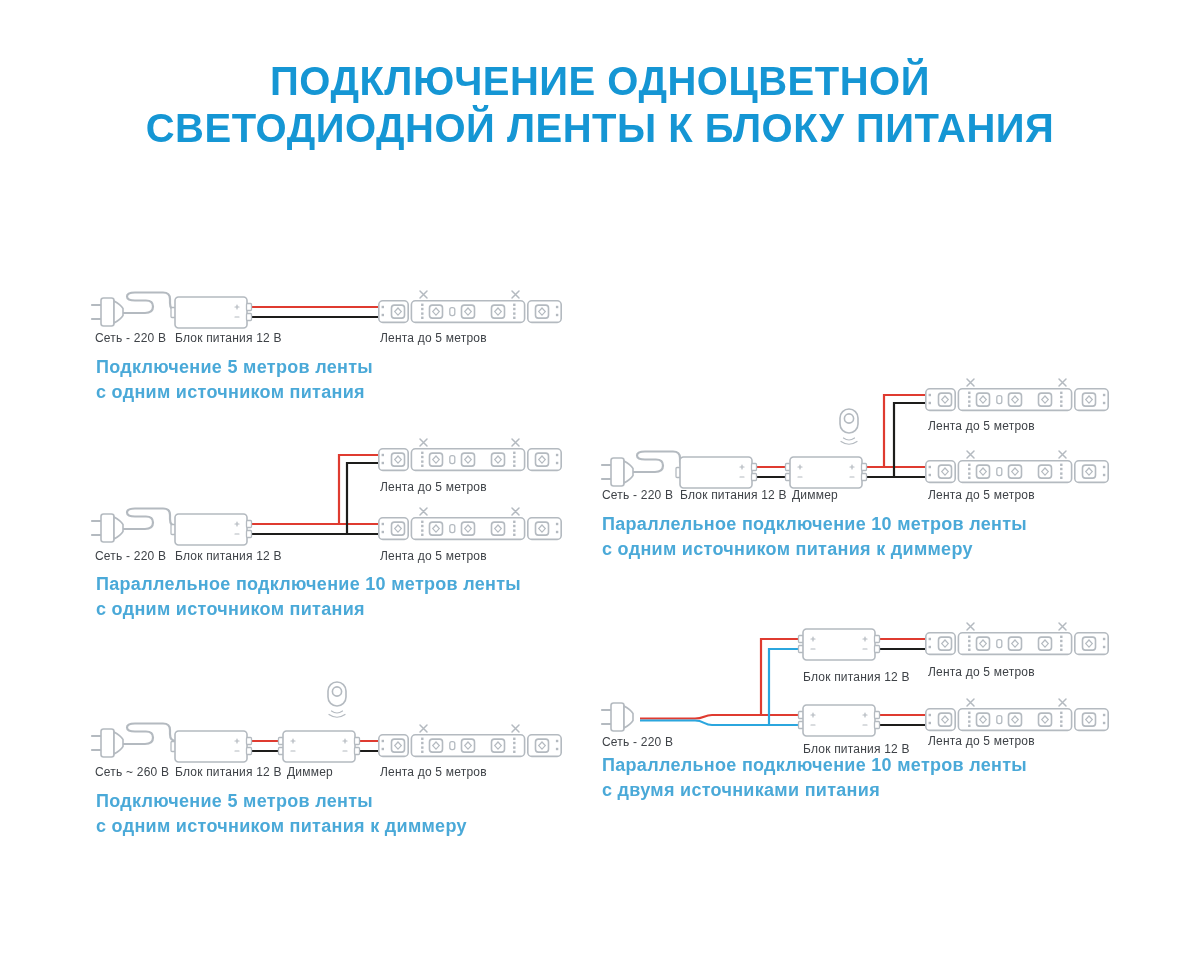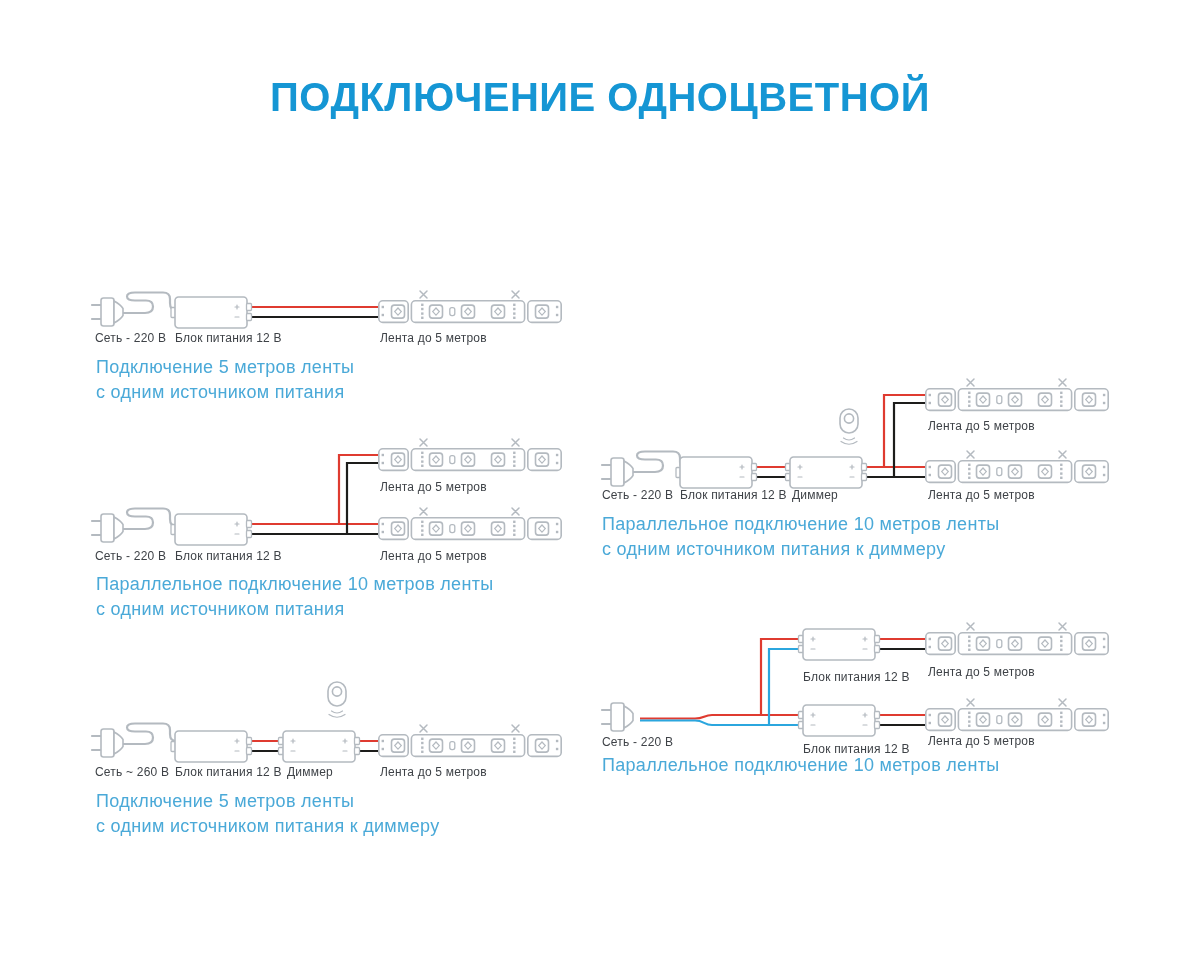--- a/index.html
+++ b/index.html
@@ -1,22 +1,22 @@
 <!DOCTYPE html>
 <html><head>
 <meta charset="utf-8">
 <style>
   html,body{margin:0;padding:0;background:#fff;}
   .page{position:relative;width:1200px;height:960px;background:#fff;overflow:hidden;
         font-family:"Liberation Sans",sans-serif;}
-  .title{position:absolute;left:0;top:74px;width:1200px;text-align:center;
+  .title{position:absolute;left:0;top:58px;width:1200px;text-align:center;
          color:#1596d4;font-size:40px;line-height:47px;font-weight:700;letter-spacing:.5px;}
   .art{position:absolute;left:0;top:0;}
   .lbl{position:absolute;font-size:12px;color:#3e4247;letter-spacing:.2px;white-space:nowrap;}
-  .cap{position:absolute;font-size:18px;line-height:25px;color:#4aa9d8;font-weight:400;
+  .cap{position:absolute;font-size:18px;line-height:25px;color:#4aa9d8;font-weight:700;
        letter-spacing:.3px;white-space:nowrap;}
   
   .outline{fill:#fff;stroke:#b4bac0;stroke-width:1.6;}
   .thin{fill:#fff;stroke:#b4bac0;stroke-width:1.3;}
   .ledin{fill:#fff;stroke:#b4bac0;stroke-width:1.2;}
   .pad{fill:#b4bac0;stroke:none;}
   .mark{fill:none;stroke:#b4bac0;stroke-width:1.2;stroke-linecap:round;}
   .xcut{fill:none;stroke:#b4bac0;stroke-width:1.5;stroke-linecap:round;}
   .cord{fill:none;stroke:#b4bac0;stroke-width:2.2;stroke-linecap:round;stroke-linejoin:round;}
   .prong{fill:none;stroke:#b4bac0;stroke-width:2.2;stroke-linecap:round;}
@@ -24,20 +24,21 @@
   .wblk{fill:none;stroke:#1d1d1b;stroke-width:2.2;}
   .wblu{fill:none;stroke:#2ba6de;stroke-width:2.2;}
 </style>
 </head>
 <body>
 
 <div class="page">
 
   <div class="title">
     <div>ПОДКЛЮЧЕНИЕ ОДНОЦВЕТНОЙ</div>
+    <div>СВЕТОДИОДНОЙ ЛЕНТЫ К БЛОКУ ПИТАНИЯ</div>
   </div>
 
   <svg class="art" width="1200" height="960" viewBox="0 0 1200 960">
     <defs>
       <symbol id="sym-plug" overflow="visible">
         <path class="prong" d="M0,10 H9 M0,24 H9"></path>
         <rect class="outline" x="9" y="3" width="13" height="28" rx="2.5"></rect>
         <path class="outline" d="M22,6 Q28.5,9.5 31,13.5 L31,20.5 Q28.5,24.5 22,28 Z"></path>
       </symbol>
 
@@ -192,15 +193,16 @@
     <div>с одним источником питания к диммеру</div>
   </div>
 
   <div class="lbl" style="left:928px;top:665px">Лента до 5 метров</div>
   <div class="lbl" style="left:803px;top:670px">Блок питания 12 В</div>
   <div class="lbl" style="left:602px;top:735px">Сеть - 220 В</div>
   <div class="lbl" style="left:928px;top:734px">Лента до 5 метров</div>
   <div class="lbl" style="left:803px;top:742px">Блок питания 12 В</div>
   <div class="cap" style="left:602px;top:753px">
     <div>Параллельное подключение 10 метров ленты</div>
+    <div>с двумя источниками питания</div>
   </div>
 
 </div>
 
 </body></html>

